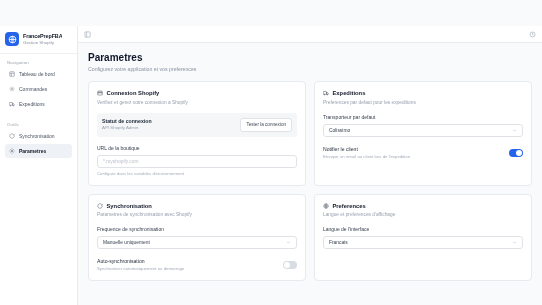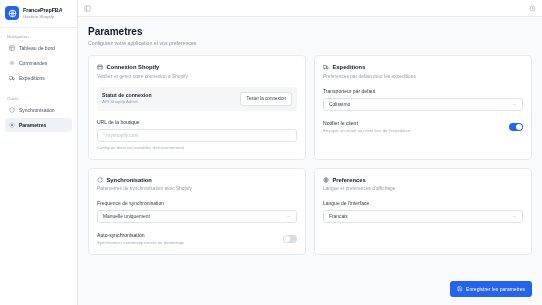--- a/index.html
+++ b/index.html
@@ -2,21 +2,21 @@
 <html><head>
 <meta charset="utf-8">
 <style>
   * { box-sizing: border-box; margin: 0; padding: 0; }
   html, body {
     width: 542px; height: 305px;
     font-family: "Liberation Sans", sans-serif;
     background: #f8fafc;
     overflow: hidden;
   }
-  .app { display: flex; width: 542px; height: 257px; }
+  .app { display: flex; width: 542px; height: 257px; margin-top: 26px; }
 
   
   .sidebar {
     width: 78px; height: 305px;
     background: #ffffff;
     border-right: 1px solid #e7eaee;
     flex: 0 0 78px;
     display: flex; flex-direction: column;
   }
   .brand {

